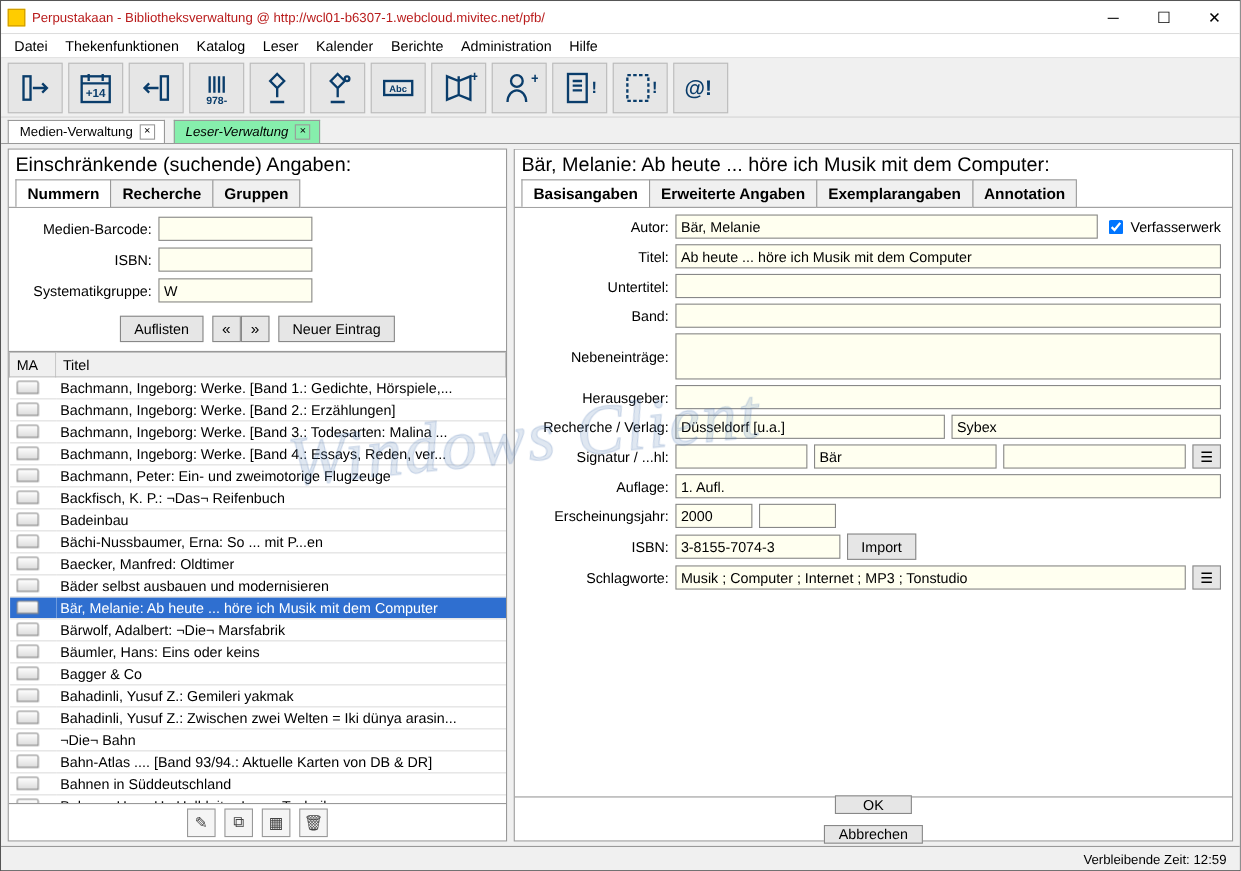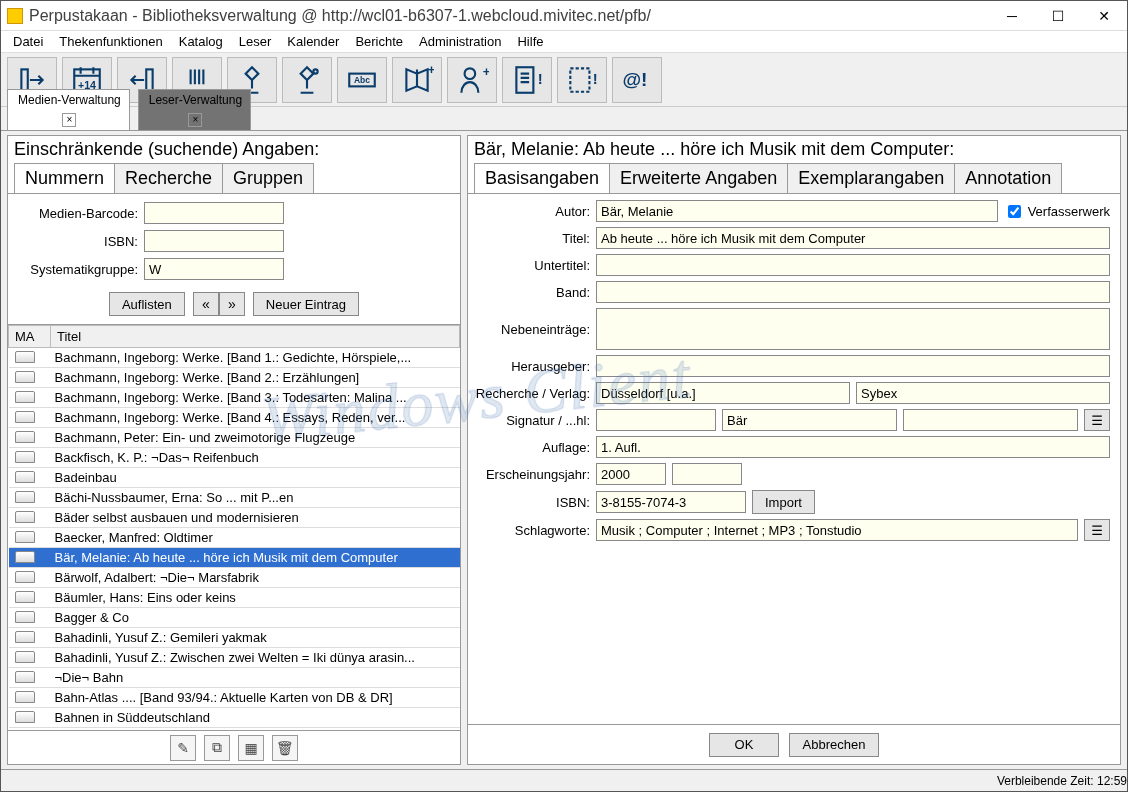--- a/index.html
+++ b/index.html
@@ -1,64 +1,64 @@
 <!DOCTYPE html>
 <html><head>
 <meta charset="utf-8">
 <style>
 * { box-sizing: border-box; }
 html,body { margin:0; padding:0; font-family: "Segoe UI", Tahoma, Arial, sans-serif; font-size:13px; background:#fff; color:#000; }
 .window { width:1128px; height:792px; border:1px solid #555; display:flex; flex-direction:column; background:#f0f0f0; }
 .titlebar { height:30px; display:flex; align-items:center; padding:0 0 0 6px; background:#fff; border-bottom:1px solid #ddd; }
 .titlebar .icon { width:16px; height:16px; background:#fc0; border:1px solid #c90; margin-right:6px; }
-.titlebar .title { flex:1; font-size:16px; color:#404040; }
+.titlebar .title { flex:1; font-size:12px; color:#b91c1c; }
 .titlebar .ctrl { width:46px; height:30px; display:flex; align-items:center; justify-content:center; font-family:Arial; font-size:14px; }
 .menubar { height:22px; display:flex; align-items:center; padding:0 4px; background:#fff; border-bottom:1px solid #ddd; }
 .menubar span { padding:2px 8px; cursor:default; }
 .toolbar { height:54px; display:flex; align-items:center; padding:4px 6px; gap:5px; background:#f0f0f0; border-bottom:1px solid #ccc; }
 .toolbtn { width:50px; height:46px; background:#e6e6e6; border:1px solid #bbb; display:flex; align-items:center; justify-content:center; color:#0a3d6b; font-size:10px; font-weight:bold; line-height:1.05; text-align:center; cursor:default; }
 .toolbtn svg { width:34px; height:34px; }
 .tabstrip { height:24px; display:flex; align-items:flex-end; padding:0 6px; background:#f0f0f0; gap:8px; border-bottom:1px solid #999;}
-.doctab { padding:3px 8px 3px 10px; background:#fff; border:1px solid #999; border-bottom:none; font-size:12px; display:flex; align-items:center; gap:6px;flex-direction:column; }
-.doctab.inactive { background:#737373; }
+.doctab { padding:3px 8px 3px 10px; background:#fff; border:1px solid #999; border-bottom:none; font-size:12px; display:flex; align-items:center; gap:6px; }
+.doctab.inactive { background:#86efac;font-style:italic; }
 .doctab .x { width:14px; height:14px; border:1px solid #999; font-size:10px; line-height:12px; text-align:center; }
 .workarea { flex:1; display:flex; gap:6px; padding:4px 6px 4px 6px; background:#f0f0f0; min-height:0; }
 .panel { background:#fff; border:1px solid #999; display:flex; flex-direction:column; min-height:0; }
 .left { width:454px; }
 .right { flex:1; }
 .panelhead { padding:3px 6px; font-size:18px; }
 .subtabs { display:flex; border-bottom:1px solid #999; padding-left:6px; gap:0; }
-.subtab { padding:4px 10px; border:1px solid #999; border-bottom:none; background:#fff; font-size:18px; margin-right:-1px;}
+.subtab { padding:4px 10px; border:1px solid #999; border-bottom:none; background:#fff; font-size:14px; margin-right:-1px;font-weight:bold;}
 .subtab.inactive { background:#f0f0f0; border-bottom:1px solid #999; margin-bottom:-1px;}
 .formgrid { padding:8px 10px; display:grid; grid-template-columns:120px 1fr; row-gap:6px; column-gap:6px; align-items:center; }
 .formgrid .lbl { text-align:right; }
 .inp { height:22px; border:1px solid #888; background:#fffff0; padding:0 4px; font:inherit; width:100%; }
 .btnrow { display:flex; justify-content:center; gap:8px; padding:4px 0 8px;}
 .btn { height:24px; padding:0 12px; border:1px solid #888; background:#e6e6e6; font:inherit; cursor:default; }
 .navbtn { width:26px; height:24px; border:1px solid #888; background:#e6e6e6; font-size:14px; }
 .navbtns { display:flex; gap:0; }
 .listwrap { flex:1; border-top:1px solid #999; overflow-y:scroll; min-height:0; }
 table.list { width:100%; border-collapse:collapse; font-size:13px; }
 table.list th { background:#f0f0f0; border:1px solid #bbb; text-align:left; padding:3px 6px; position:sticky; top:0; font-weight:normal;}
 table.list td { border-bottom:1px solid #ddd; padding:1px 4px; white-space:nowrap; overflow:hidden; text-overflow:ellipsis; max-width:0;}
 table.list td.ma { width:38px; }
 .bookicon { display:inline-block; width:22px; height:14px; position:relative; }
 .bookicon::before { content:""; position:absolute; left:2px; top:2px; width:18px; height:10px; border:1px solid #888; border-radius:2px 2px 0 0; background:linear-gradient(#fff,#ddd);}
 tr.selected td { background:#2f6fd0; color:#fff; }
 .listfoot { height:34px; display:flex; align-items:center; justify-content:center; gap:8px; border-top:1px solid #999;}
 .icobtn { width:26px; height:26px; border:1px solid #999; background:#f5f5f5; display:flex; align-items:center; justify-content:center; font-size:14px; color:#444;}
-.detform { padding:6px 10px 6px 6px; display:grid; grid-template-columns:116px 1fr; row-gap:5px; column-gap:6px; align-items:center; overflow:auto; flex:1; align-content:start;}
+.detform { padding:6px 10px 6px 6px; display:grid; grid-template-columns:116px 1fr; row-gap:5px; column-gap:6px; align-items:center; overflow:auto; flex:1; align-content:start;margin-left:18px;}
 .detform .lbl { text-align:right; }
 .row { display:flex; gap:6px; align-items:center; width:100%; }
 .row .inp { flex:1; }
 .tall { height:42px; resize:none; }
 .chk { display:flex; align-items:center; gap:4px; }
 .sqbtn { width:26px; height:22px; border:1px solid #888; background:#e6e6e6; display:flex; align-items:center; justify-content:center; }
-.detfoot { height:40px; display:flex; align-items:center; justify-content:center; gap:10px; border-top:1px solid #999;}
-.statusbar { height:22px; border-top:1px solid #999; display:flex; align-items:center; justify-content:flex-end; padding:0 0; font-size:12px; background:#f0f0f0;}
+.detfoot { height:40px; display:flex; align-items:center; justify-content:center; gap:10px; border-top:1px solid #999;flex-direction:column;}
+.statusbar { height:22px; border-top:1px solid #999; display:flex; align-items:center; justify-content:flex-end; padding:0 12px; font-size:12px; background:#f0f0f0;}
 .watermark { position:absolute; left:260px; top:360px; font-size:64px; font-style:italic; color:rgba(80,120,180,0.18); transform:rotate(-6deg); pointer-events:none; font-family:"Segoe Script","Brush Script MT",cursive; letter-spacing:2px; -webkit-text-stroke:1px rgba(80,120,180,0.25); z-index:50;}
 .rel { position:relative; }
 </style>
 </head>
 <body>
 
 <div class="window rel">
   <div class="watermark">Windows Client</div>
 
   <div class="titlebar">
@@ -228,25 +228,25 @@
               <tr>
                 <td class="ma"><span class="bookicon"></span></td>
                 <td>Badeinbau</td>
               </tr>
               <tr>
                 <td class="ma"><span class="bookicon"></span></td>
                 <td>Bächi-Nussbaumer, Erna: So ... mit P...en</td>
               </tr>
               <tr>
                 <td class="ma"><span class="bookicon"></span></td>
+                <td>Baecker, Manfred: Oldtimer</td>
+              </tr>
+              <tr>
+                <td class="ma"><span class="bookicon"></span></td>
                 <td>Bäder selbst ausbauen und modernisieren</td>
-              </tr>
-              <tr>
-                <td class="ma"><span class="bookicon"></span></td>
-                <td>Baecker, Manfred: Oldtimer</td>
               </tr>
               <tr class="selected">
                 <td class="ma"><span class="bookicon"></span></td>
                 <td>Bär, Melanie: Ab heute ... höre ich Musik mit dem Computer</td>
               </tr>
               <tr>
                 <td class="ma"><span class="bookicon"></span></td>
                 <td>Bärwolf, Adalbert: ¬Die¬ Marsfabrik</td>
               </tr>
               <tr>

